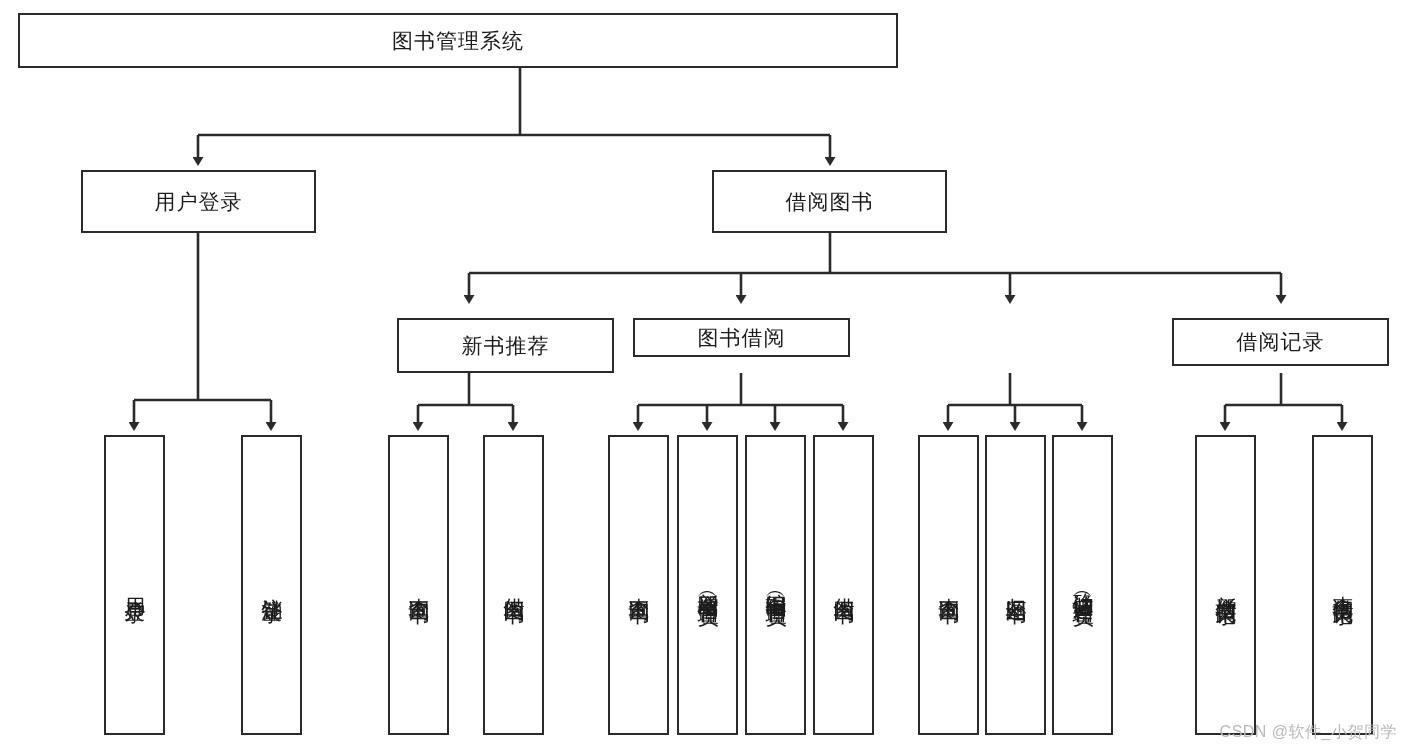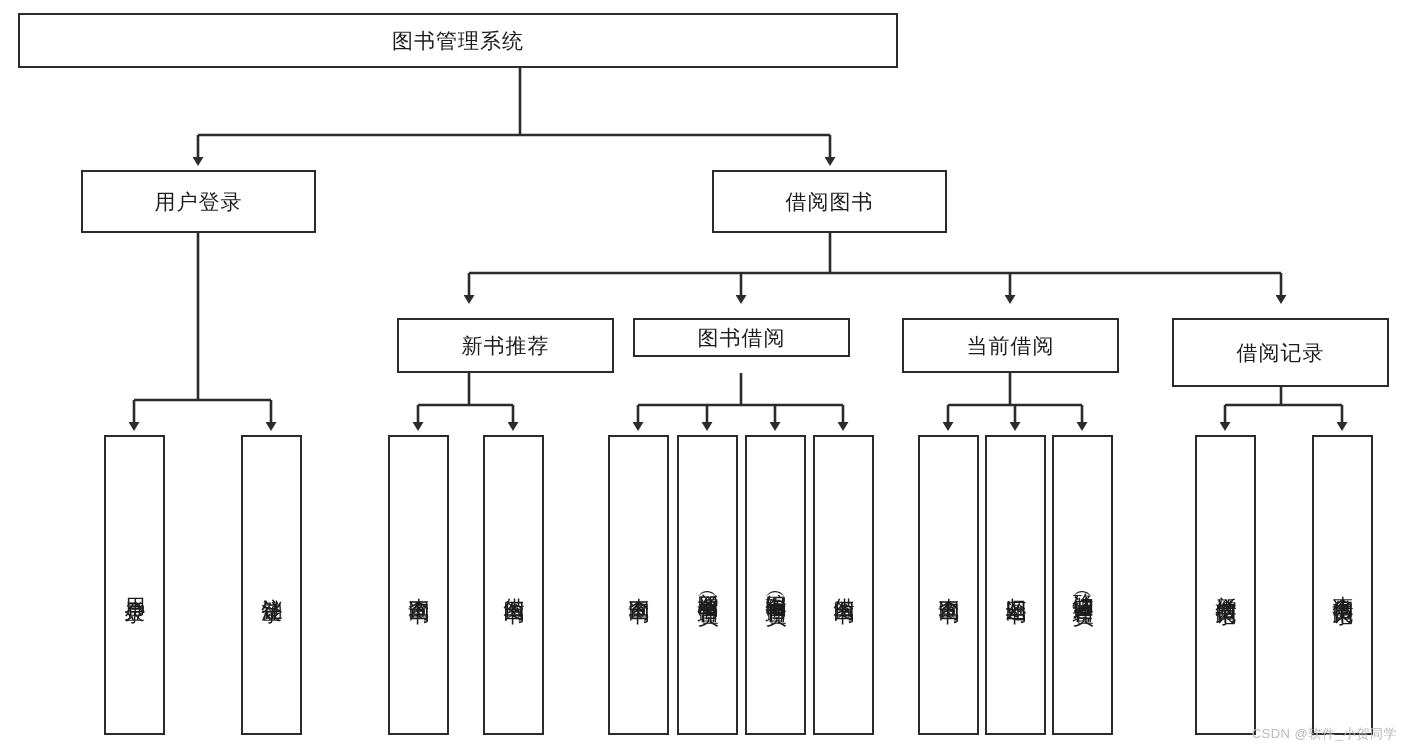--- a/index.html
+++ b/index.html
@@ -51,21 +51,21 @@
     writing-mode: vertical-rl;
     text-orientation: upright;
     display: block;
     white-space: normal;
     text-align: center;
   }
   #watermark {
     position: absolute;
     right: 8px;
     bottom: 4px;
-    font-size: 13px;
+    font-size: 16px;
     color: #b9b9b9;
     white-space: nowrap;
     letter-spacing: 0.5px;
   }
 </style>
 </head>
 <body>
 
 <div id="canvas">
 
@@ -131,24 +131,21 @@
   <div class="node horiz" style="left:712px; top:170px; width:235px; height:63px;">
     <span>借阅图书</span>
   </div>
 
   <div class="node horiz" style="left:361px; top:318px; width:217px; height:55px;margin-left:36px;">
     <span>新书推荐</span>
   </div>
   <div class="node horiz" style="left:633px; top:318px; width:217px; height:39px;">
     <span>图书借阅</span>
   </div>
-  <div class="node horiz" style="left:902px; top:318px; width:217px; height:55px;">
-    <span>当前借阅</span>
-  </div>
-  <div class="node horiz" style="left:1172px; top:318px; width:217px; height:69px;">
+  <div class="node horiz" style="left:1172px; top:318px; width:217px; height:48px;">
     <span>借阅记录</span>
   </div>
 
   <div class="node vert" style="left:104px; top:435px; width:61px; height:300px;">
     <span class="vlabel">用户登录</span>
   </div>
   <div class="node vert" style="left:241px; top:435px; width:61px; height:300px;">
     <span class="vlabel">注销登录</span>
   </div>
   <div class="node vert" style="left:388px; top:435px; width:61px; height:300px;">

